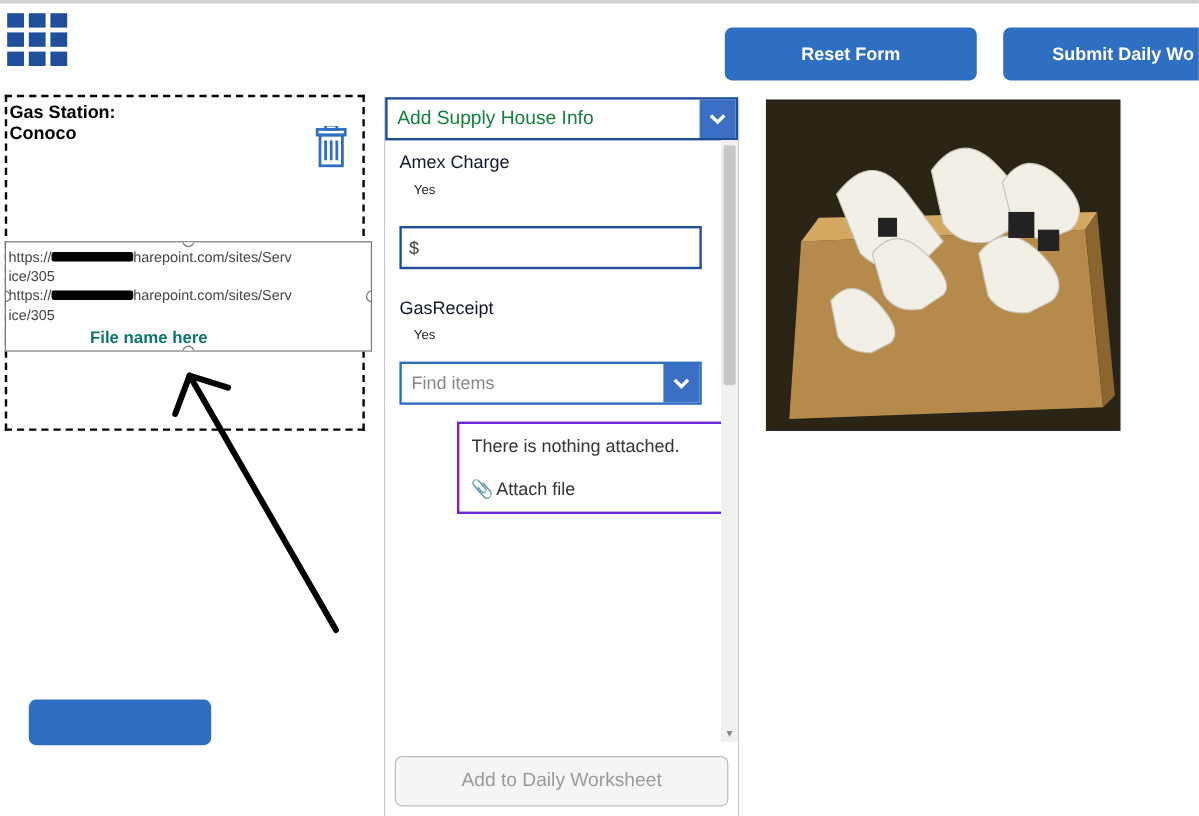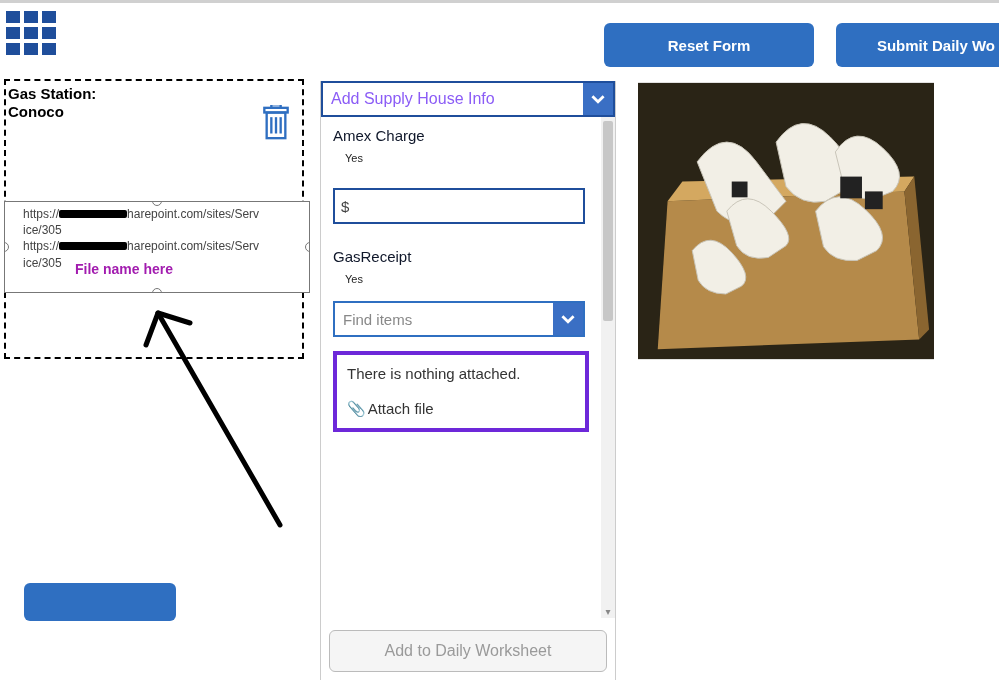--- a/index.html
+++ b/index.html
@@ -68,38 +68,38 @@
 
     
     .label-box {
       position: absolute;
       left: -2px; top: 120px;
       width: 306px; height: 92px;
       border: 1px solid #777;
       background: #fff;
       font-size: 12px;
       color: #444;
-      padding: 4px 18px;
+      padding: 4px 2px;
       line-height: 1.35;
       overflow: hidden;
     }
     .label-box .redact {
       display: inline-block;
       width: 68px; height: 8px;
       background: #000;
       vertical-align: middle;
       border-radius: 2px;
       position: relative; top: -1px;
     }
     .label-box .filename {
       font-weight: 700;
-      color: #a21caf;
+      color: #0f766e;
       font-size: 14px;
       position: absolute;
-      left: 70px; top: 58px;
+      left: 70px; top: 70px;
     }
     .handle {
       position: absolute;
       width: 10px; height: 10px;
       border: 1px solid #777;
       background: #fff;
       border-radius: 50%;
     }
     .h-t  { top: -6px; left: 50%; transform: translateX(-50%); }
     .h-b  { bottom: -6px; left: 50%; transform: translateX(-50%); }
@@ -145,21 +145,21 @@
       height: 36px;
       border: 2px solid #1f4e9b;
       display: flex;
       align-items: center;
       background: #fff;
     }
     .select-head span {
       flex: 1;
       padding-left: 8px;
       font-size: 16px;
-      color: #8b5cf6;
+      color: #15803d;
     }
     .chev {
       width: 30px; height: 100%;
       background: #3a6fc4;
       display: flex; align-items: center; justify-content: center;
     }
     .chev svg { width: 14px; height: 14px; }
 
     .lbl { color: #0f172a; font-size: 15px; margin-top: 8px; }
     .val { color: #222; font-size: 11px; margin: 8px 0 16px 12px; }
@@ -177,25 +177,26 @@
       border: 2px solid #2f6fc1;
       display: flex; align-items: center;
       margin-top: 8px;
       margin-bottom: 14px;
     }
     .find-items span { flex: 1; padding-left: 8px; color: #888; font-size: 15px; }
     .find-items .chev { width: 30px; height: 32px; }
 
     .attach-box {
       width: 256px;
-      border: 4px solid #6d28d9;
+      border: 2px solid #6d28d9;
       padding: 10px;
       font-size: 15px;
       color: #333;
       margin-top: 6px;
+      margin-left: 48px;
     }
     .attach-box .line2 { margin-top: 18px; }
     .clip { margin-right: 2px; }
 
     .scrollbar {
       position: absolute;
       right: 0; top: 36px; bottom: 62px; width: 14px;
       background: #f1f1f1;
     }
     .scrollbar .thumb {

